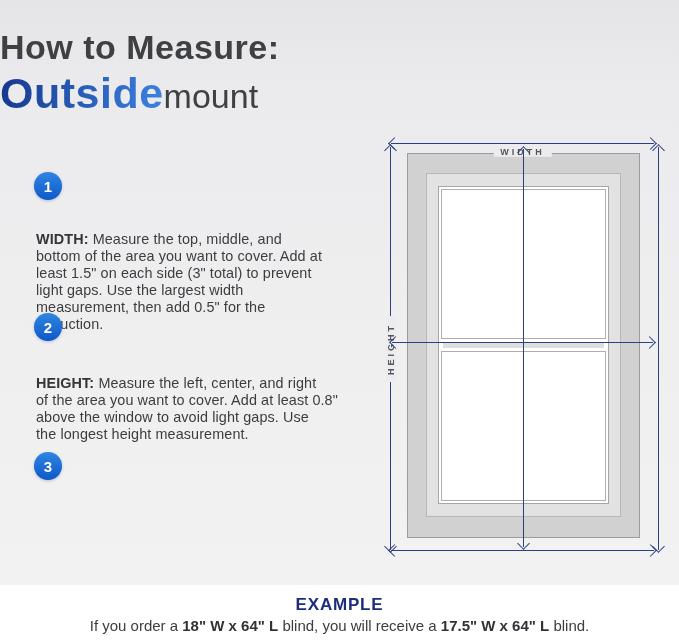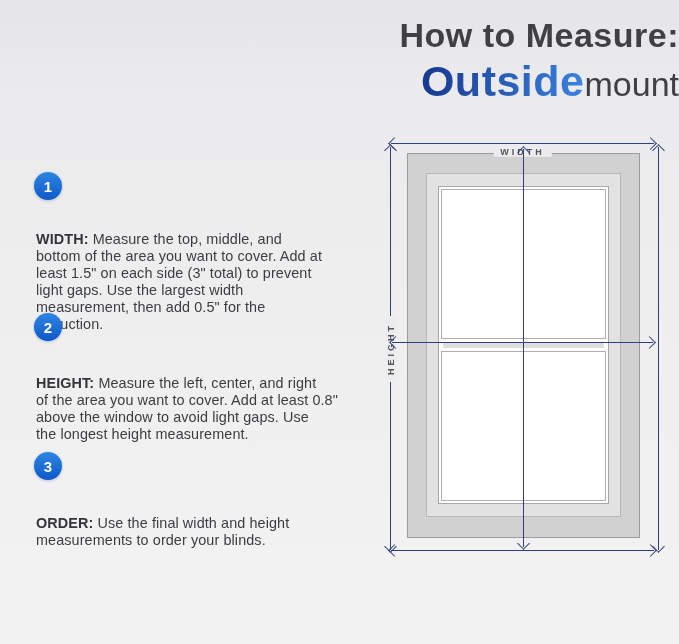--- a/index.html
+++ b/index.html
@@ -13,21 +13,21 @@
   }
   *{margin:0;padding:0;box-sizing:border-box;}
   html,body{background:#fff;}
   body{font-family:"Liberation Sans", sans-serif;}
   .canvas{
     position:relative;width:679px;height:644px;overflow:hidden;
     background:linear-gradient(180deg,#e5e5e7 0%,#ebebed 14%,#efeff0 55%,#f2f2f3 90%);
   }
 
   
-  .header{position:absolute;top:18px;left:0;width:100%;text-align:right;line-height:1;}
+  .header{position:absolute;top:30px;left:0;width:100%;text-align:left;line-height:1;}
   .title-line1{font-size:34px;font-weight:600;color:#3f4044;letter-spacing:.5px;}
   .title-line2{margin-top:8px;}
   .title-outside{
     font-size:43px;font-weight:800;letter-spacing:.5px;
     background-image:linear-gradient(94deg,var(--title-grad-a),var(--title-grad-b));
     -webkit-background-clip:text;background-clip:text;
     color:#2058c0;-webkit-text-fill-color:transparent;
   }
   .title-mount{font-size:34px;font-weight:400;color:#3f4044;}
 
@@ -116,22 +116,20 @@
 measurement, then add 0.5" for the
 deduction.</span></p>
 
   <div class="step-num" style="top:313px;">2</div>
   <p class="step-text" style="top:346px;"><strong>HEIGHT:</strong> <span class="wrapped">Measure the left, center, and right
 of the area you want to cover. Add at least 0.8"
 above the window to avoid light gaps. Use
 the longest height measurement.</span></p>
 
   <div class="step-num" style="top:452px;">3</div>
-  <p class="step-text" style="top:486px;"><strong>ORDER:</strong> <span class="wrapped">Use the final width and height
-measurements to order your blinds.</span></p>
 
   <div class="diagram">
 
     <div class="win-casing">
       <div class="win-jamb">
         <div class="win-sash">
           <div class="pane"></div>
           <div class="rail"></div>
           <div class="pane"></div>
         </div>
@@ -148,14 +146,18 @@
 
     <div class="varrow" style="left:277.5px;top:17px;height:403px;"></div>
 
     <div class="harrow" style="top:419.5px;left:11px;width:263px;"></div>
 
     <div class="varrow" style="left:142.5px;top:19px;height:398px;"></div>
 
     <div class="harrow" style="top:211.5px;left:12px;width:261px;"></div>
   </div>
 
+  <div class="footer">
+    <div class="example-heading">EXAMPLE</div>
+    <div class="example-sentence"><span>If you order a </span><b>18" W x 64" L</b><span> blind, you will receive a </span><b>17.5" W x 64" L</b><span> blind.</span></div>
+  </div>
 
 </div>
 
 </body></html>

